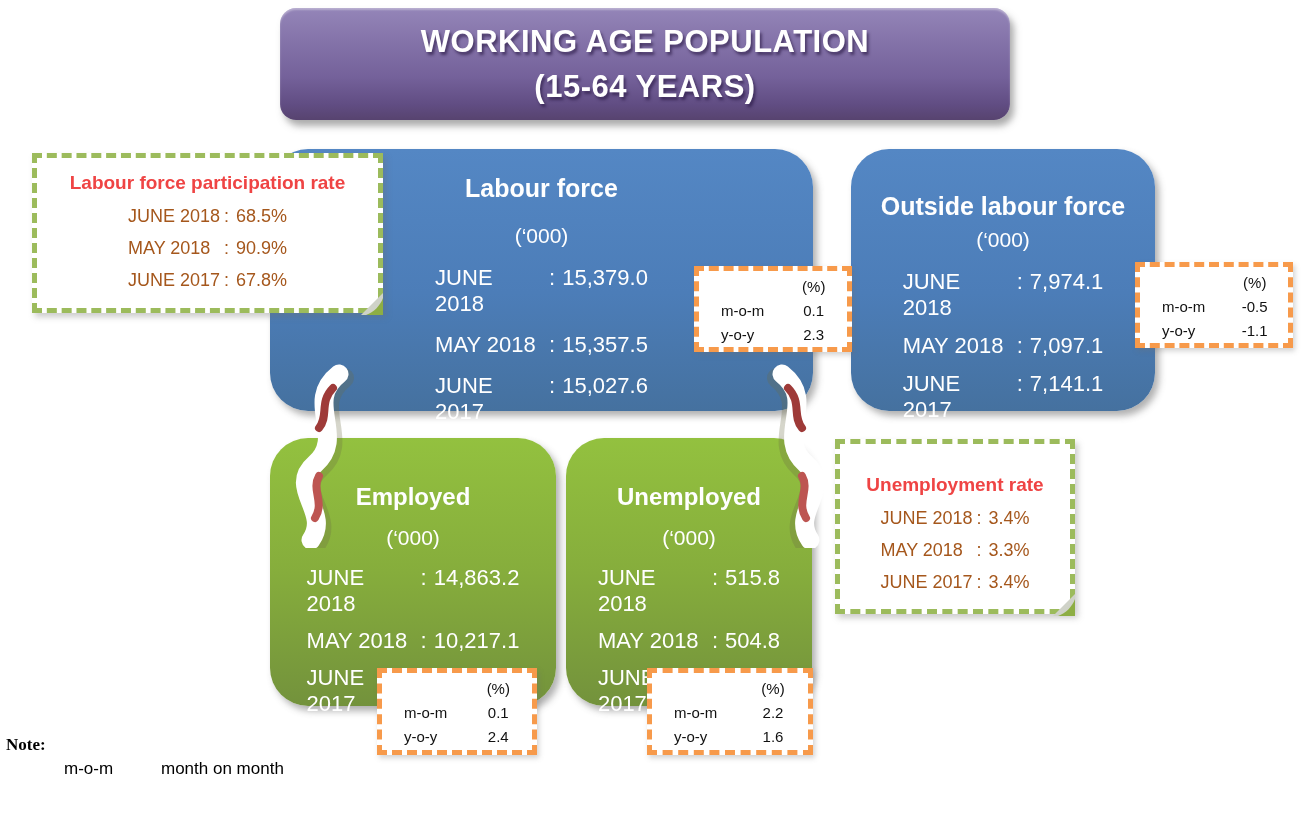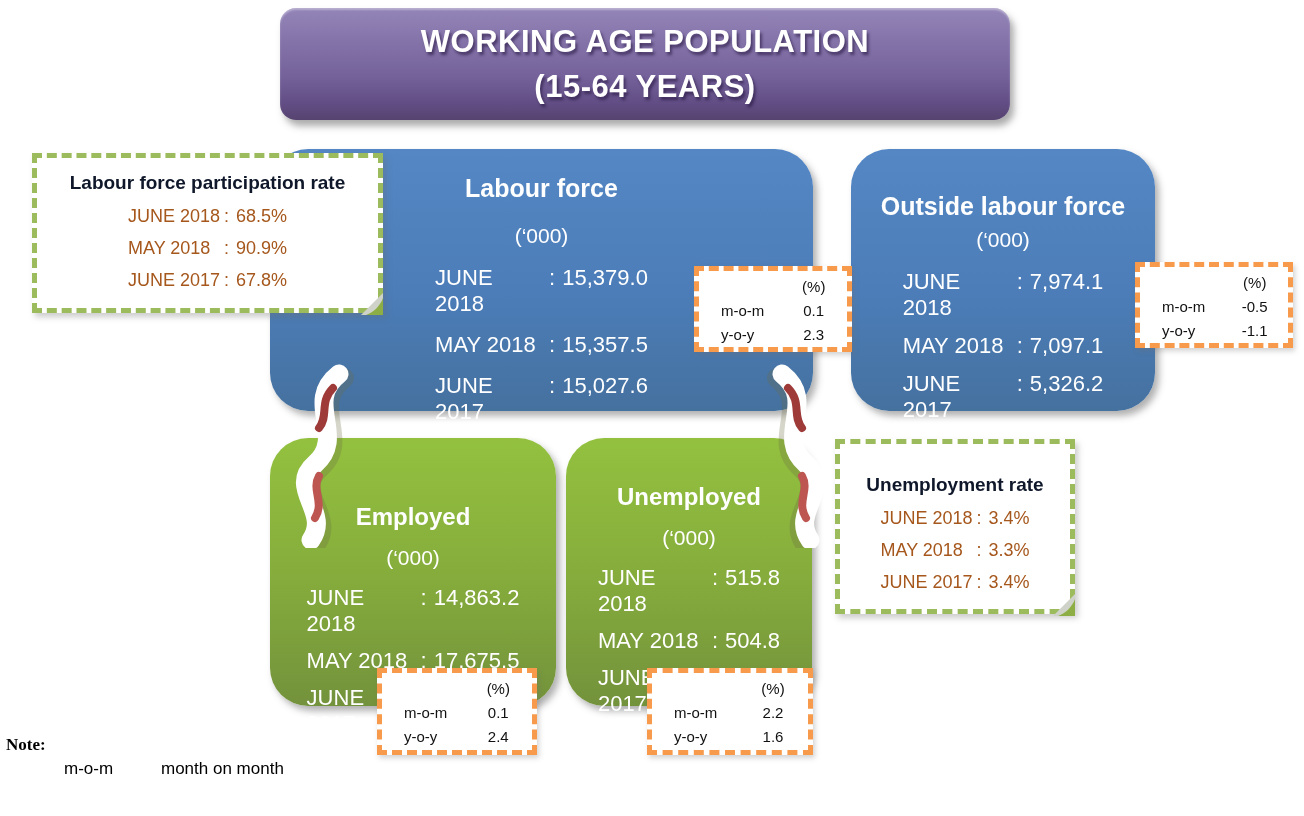--- a/index.html
+++ b/index.html
@@ -36,32 +36,32 @@
   .lf-box .rows{margin-top:16px;}
   .lf-box .box-row{margin-top:15px;}
   .lf-box .box-row:first-child{margin-top:0;}
 
   .out-box{left:851px;top:149px;width:304px;height:262px;z-index:1;padding-top:42px;}
   .out-box .box-unit{margin-top:6px;}
   .out-box .rows{margin-top:16px;}
   .out-box .box-row{margin-top:12px;}
   .out-box .box-row:first-child{margin-top:0;}
 
-  .emp-box{left:270px;top:438px;width:286px;height:268px;z-index:1;padding-top:64px;}
+  .emp-box{left:270px;top:438px;width:286px;height:268px;z-index:1;padding-top:44px;}
   .unemp-box{left:566px;top:438px;width:246px;height:268px;z-index:1;padding-top:44px;}
   .emp-box .box-title,.unemp-box .box-title{font-size:24px;}
   .emp-box .box-unit,.unemp-box .box-unit{margin-top:13px;}
   .emp-box .rows,.unemp-box .rows{margin-top:14px;}
   .emp-box .box-row,.unemp-box .box-row{margin-top:11px;}
   .emp-box .box-row:first-child,.unemp-box .box-row:first-child{margin-top:0;}
 
   
   .note-box{background:#ffffff;border:5px dashed #9cbb5c;
     box-shadow:3px 4px 6px rgba(110,110,110,.35);text-align:center;}
-  .note-title{color:#0f172a;font-weight:bold;font-size:19px;line-height:24px;}
+  .note-title{color:#ef4444;font-weight:bold;font-size:19px;line-height:24px;}
   .nrow{display:flex;justify-content:center;color:#a5571c;font-size:18px;line-height:22px;margin-top:10px;}
   .nperiod{display:inline-block;width:94px;text-align:left;}
   .part-note{left:32px;top:153px;width:351px;height:160px;z-index:4;padding-top:13px;}
   .unemp-note{left:835px;top:439px;width:240px;height:175px;z-index:4;padding-top:29px;}
   .fold{position:absolute;right:-7px;bottom:-9px;width:26px;height:26px;}
 
   
   .chg-box{background:#ffffff;border:5px dashed #f79a4b;color:#111;
     box-shadow:2px 3px 5px rgba(110,110,110,.3);font-size:15px;z-index:5;
     padding:4px 8px;}
@@ -126,38 +126,38 @@
           <span class="value">7,974.1</span>
       </div>
       <div class="box-row">
         <span class="period">MAY 2018</span>
           <span class="colon">:</span>
           <span class="value">7,097.1</span>
       </div>
       <div class="box-row">
         <span class="period">JUNE 2017</span>
           <span class="colon">:</span>
-          <span class="value">5,326.2</span>
+          <span class="value">7,141.1</span>
       </div>
     </div>
   </div>
 
   <div class="abs solid-box green-box emp-box">
     <div class="box-title">Employed</div>
     <div class="box-unit">(‘000)</div>
     <div class="rows">
       <div class="box-row">
         <span class="period">JUNE 2018</span>
           <span class="colon">:</span>
           <span class="value">14,863.2</span>
       </div>
       <div class="box-row">
         <span class="period">MAY 2018</span>
           <span class="colon">:</span>
-          <span class="value">17,675.5</span>
+          <span class="value">10,217.1</span>
       </div>
       <div class="box-row">
         <span class="period">JUNE 2017</span>
           <span class="colon">:</span>
           <span class="value">14,519.9</span>
       </div>
     </div>
   </div>
 
   <div class="abs solid-box green-box unemp-box">

